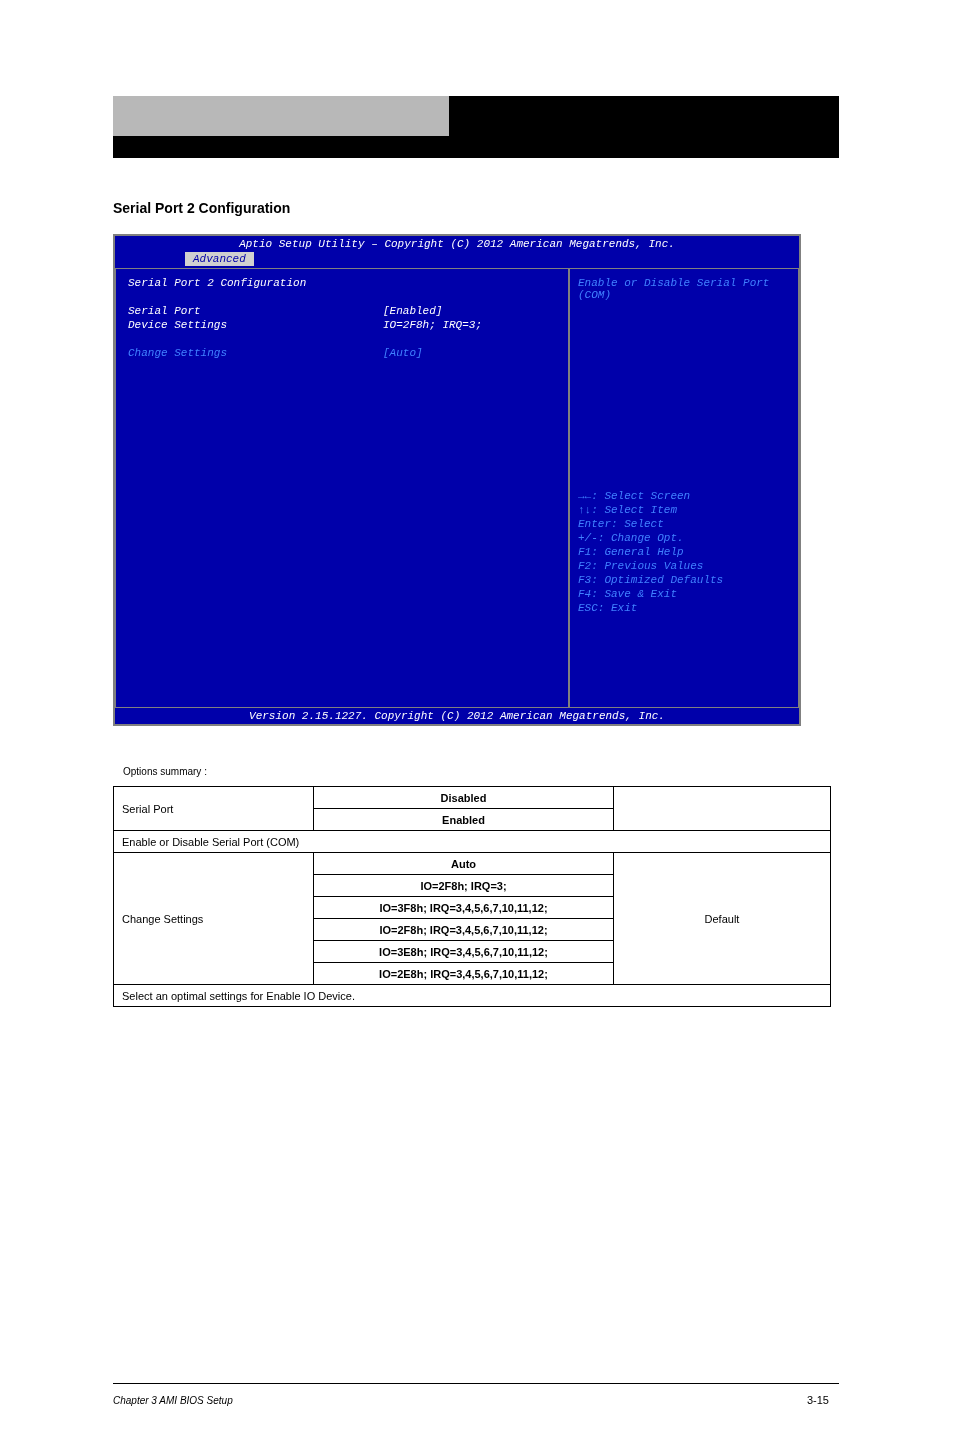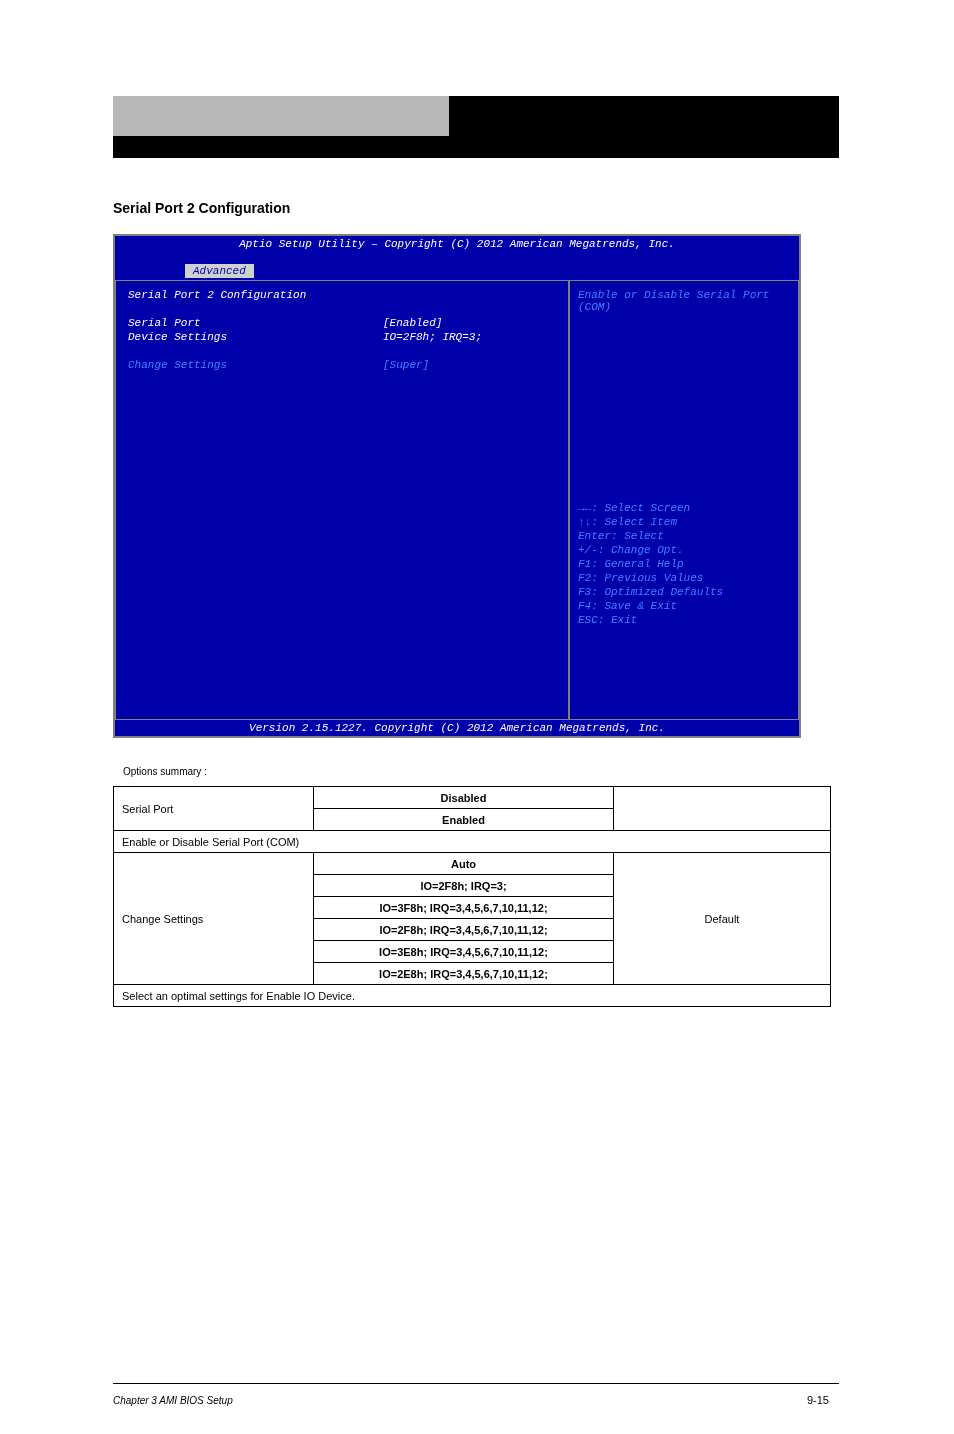--- a/index.html
+++ b/index.html
@@ -7,21 +7,21 @@
     
     .header-bar { position: absolute; top: 96px; left: 113px; width: 726px; height: 62px; background: #000; display: flex; }
     .header-left { width: 336px; height: 40px; background: #b8b8b8; margin-top: 0; }
     .header-right { flex: 1; background: #000; }
     
     .section-title { position: absolute; top: 200px; left: 113px; font-size: 14px; font-weight: bold; }
     
     .bios-window { position: absolute; top: 234px; left: 113px; width: 688px; border: 2px solid #808080; font-family: 'Courier New', monospace; font-size: 11px; font-style: italic; }
     .bios-top { background: #0000aa; color: #fff; text-align: center; padding: 2px 0; }
     .bios-tabs { background: #0000aa; padding: 0 0 2px 70px; }
-    .bios-tab { background: #d0d0d0; color: #0000aa; padding: 1px 8px; display: inline-block; margin-top: 12px; }
+    .bios-tab { background: #d0d0d0; color: #0000aa; padding: 1px 8px; display: inline-block; }
     .bios-body { display: flex; background: #0000aa; }
     .bios-left { flex: 1; background: #0000aa; border: 1px solid #808080; padding: 8px 12px; min-height: 440px; position: relative; }
     .bios-right { width: 230px; background: #0000aa; border: 1px solid #808080; padding: 8px 8px; position: relative; }
     .bios-config-title { color: #fff; margin-bottom: 16px; }
     .bios-row { color: #fff; display: flex; margin-bottom: 2px; }
     .bios-row-label { width: 255px; }
     .bios-row-value { }
     .bios-row-blue { color: #4080ff; }
     .bios-help-top { color: #4080ff; }
     .bios-keys { position: absolute; top: 220px; left: 8px; color: #4080ff; line-height: 14px; }
@@ -62,21 +62,21 @@
         <span class="bios-row-label">Serial Port</span>
         <span class="bios-row-value">[Enabled]</span>
       </div>
       <div class="bios-row">
         <span class="bios-row-label">Device Settings</span>
         <span class="bios-row-value">IO=2F8h; IRQ=3;</span>
       </div>
       <div style="height:14px"></div>
       <div class="bios-row bios-row-blue">
         <span class="bios-row-label">Change Settings</span>
-        <span class="bios-row-value">[Super]</span>
+        <span class="bios-row-value">[Auto]</span>
       </div>
     </div>
     <div class="bios-right">
       <div class="bios-help-top">Enable or Disable Serial Port (COM)</div>
       <div class="bios-keys">
         <div>→←: Select Screen</div>
         <div>↑↓: Select Item</div>
         <div>Enter: Select</div>
         <div>+/-: Change Opt.</div>
         <div>F1: General Help</div>
@@ -126,13 +126,13 @@
         <td class="col2">IO=2E8h; IRQ=3,4,5,6,7,10,11,12;</td>
       </tr>
   <tr>
     <td colspan="3" class="span3">Select an optimal settings for Enable IO Device.</td>
   </tr>
 </tbody>
   </table>
 
 <div class="footer-line"></div>
 <div class="chapter-label">Chapter 3 AMI BIOS Setup</div>
-<div class="page-num">9-15</div>
+<div class="page-num">3-15</div>
 
 </body></html>

